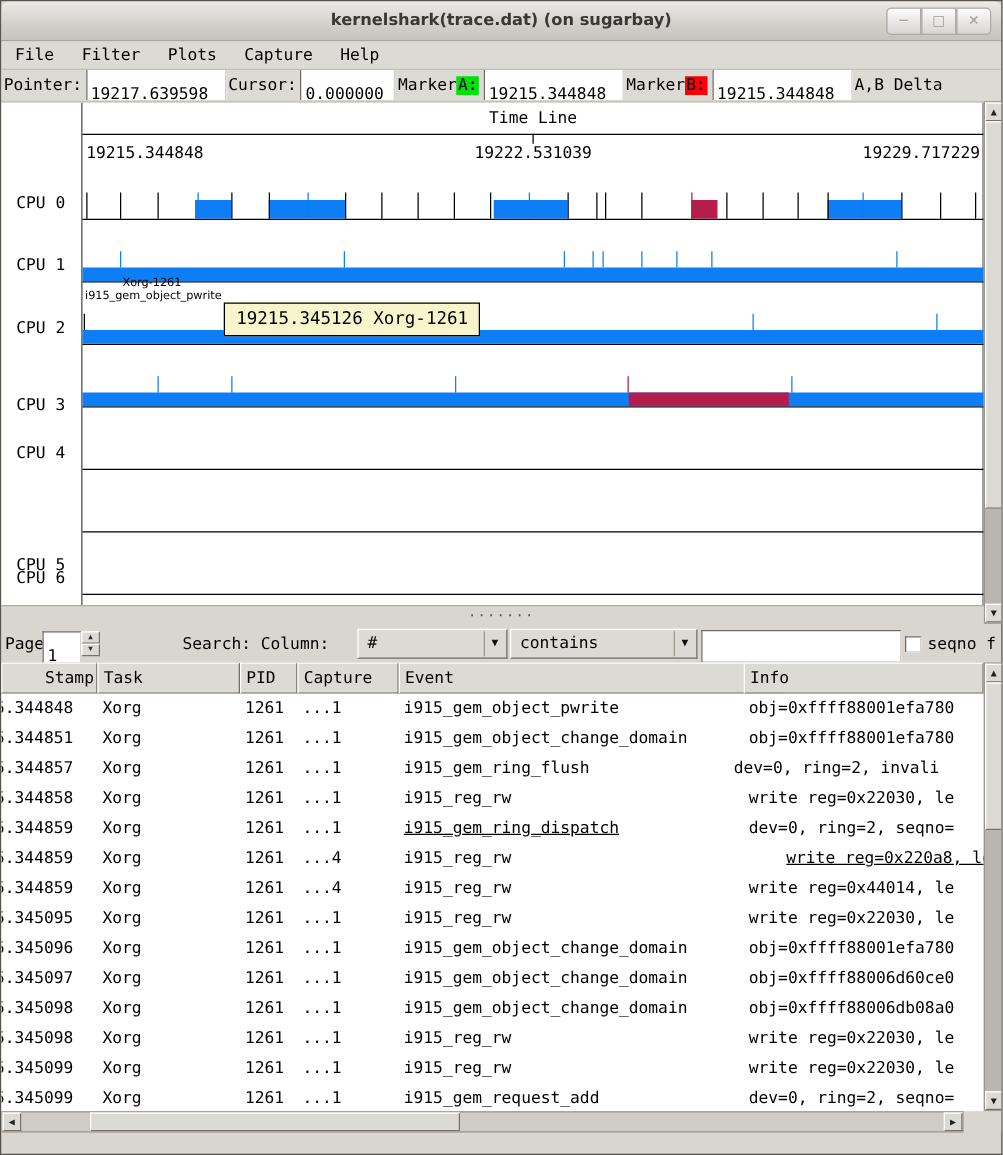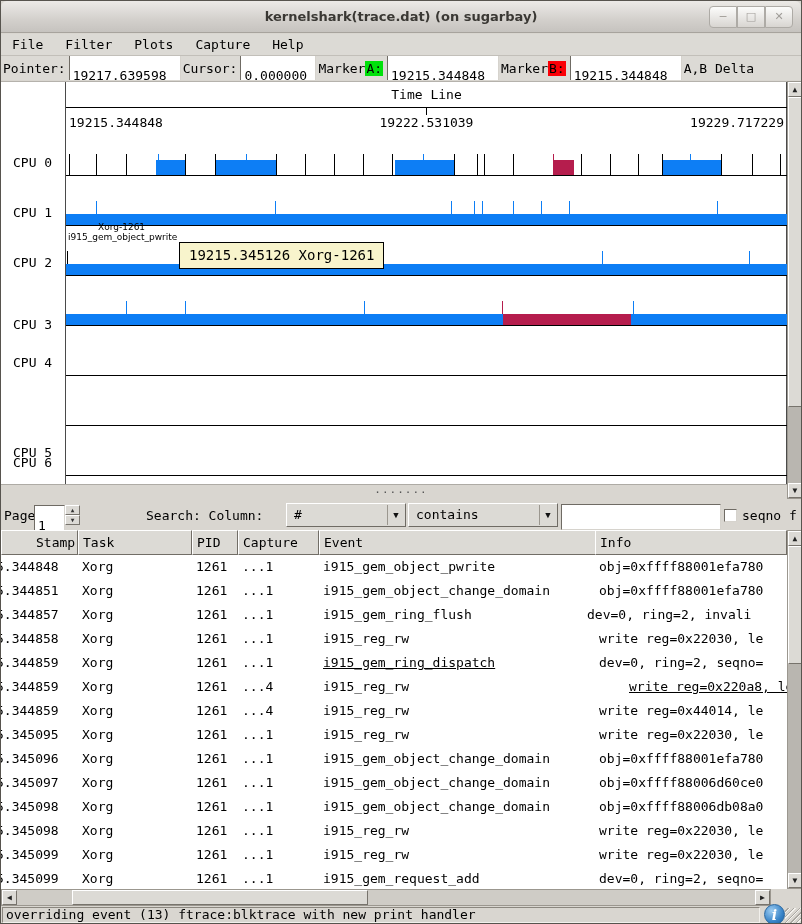--- a/index.html
+++ b/index.html
@@ -424,19 +424,14 @@
     <div class="sbtn" style="top:342px">▼</div>
   </div>
 
   <div class="hscroll">
     <div class="hbtn" style="left:0">◀</div>
     <div class="hbtn" style="right:0">▶</div>
     <div class="hthumb" style="left:70px;width:296px"></div>
   </div>
   <div class="corner"></div>
 
-  <div class="statusbar">
-    <div class="status-panel">overriding event (13) ftrace:blktrace with new print handler</div>
-    <div class="info-icon">i</div>
-    <div class="resize-grip"></div>
-  </div>
 
 </div>
 
 </body></html>

